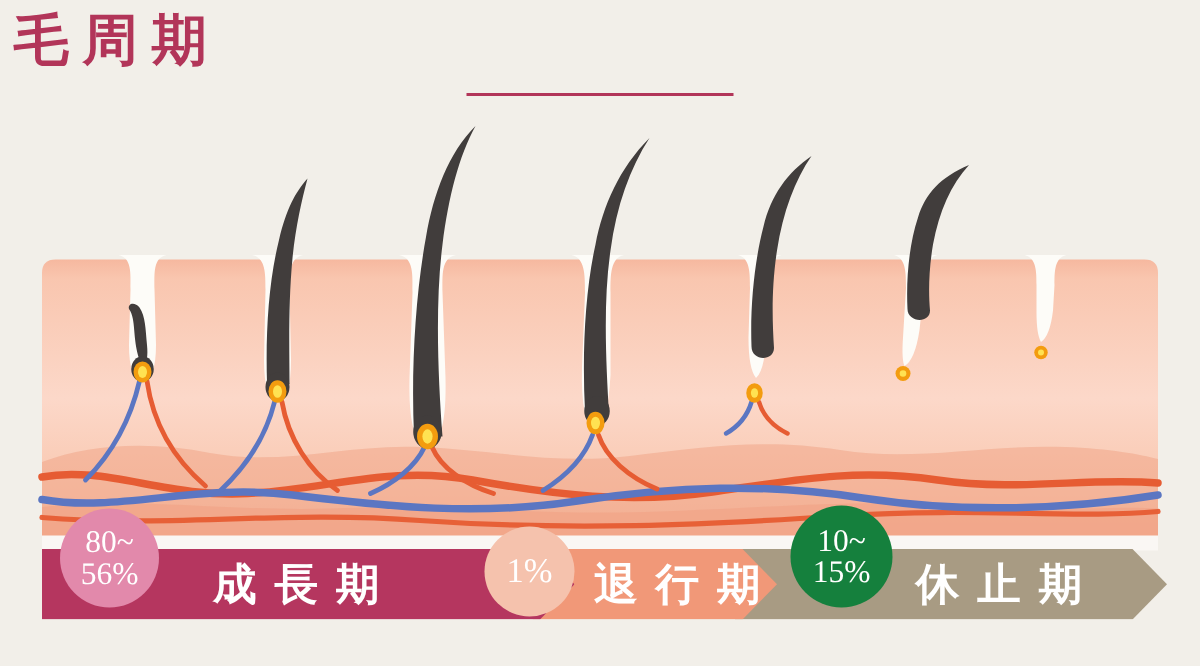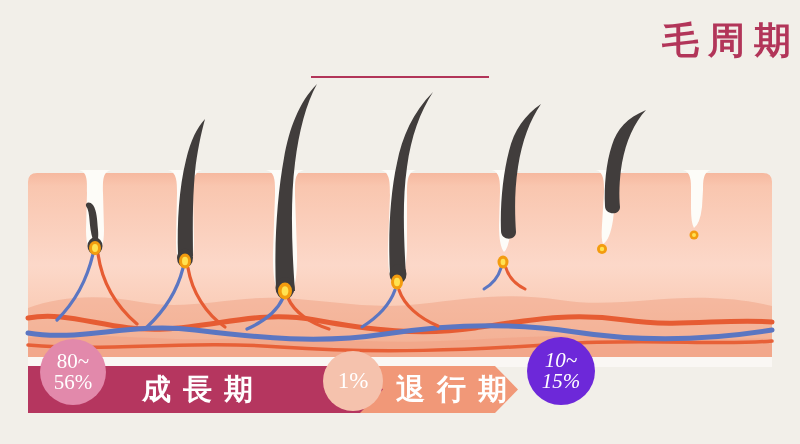--- a/index.html
+++ b/index.html
@@ -8,21 +8,21 @@
     --dermis_wave:#f0a184; --follicle:#fdfcf8; --hair:#413d3c;
     --bulb_outer:#f39c0f; --bulb_inner:#ffe252;
     --artery:#e65c33; --vein:#5b76c2;
     --bar1:#b5365f; --bar2:#f19878; --bar3:#a89b83;
     --badge1:#e289ab; --badge2:#f5c2ad; --badge3:#a4977a;
     --white-strip:#faf7f4;
   }
   *{margin:0;padding:0;box-sizing:border-box;}
   body{font-family:"Liberation Serif","DejaVu Serif",serif;}
   .stage{position:relative;width:800px;height:444px;background:var(--bg);overflow:hidden;}
-  .title-wrap{position:absolute;top:16px;left:0;width:100%;text-align:right;}
+  .title-wrap{position:absolute;top:2px;left:0;width:100%;text-align:left;}
   .title-text{font-size:37px;font-weight:bold;color:var(--title);letter-spacing:9px;text-indent:9px;}
   .title-underline{width:178px;height:2px;background:var(--title);margin:10px auto 0;}
   .illustration{position:absolute;left:0;top:0;width:800px;height:444px;}
   .pocket{fill:var(--follicle);}
   .hair{fill:var(--hair);}
   .bulbo{fill:var(--bulb_outer);}
   .bulbi{fill:var(--bulb_inner);}
   .vessel{fill:none;stroke-linecap:round;}
   .artery{stroke:var(--artery);}
   .vein{stroke:var(--vein);}
@@ -138,26 +138,29 @@
   </svg>
 
   <div class="white-strip"></div>
 
   <div class="banner-seg seg1" style="background: rgb(181, 54, 95);">
     <span class="seg-label">成長期</span>
   </div>
   <div class="banner-seg seg2" style="background: rgb(241, 152, 120);">
     <span class="seg-label">退行期</span>
   </div>
+  <div class="banner-seg seg3" style="background: rgb(168, 155, 131);">
+    <span class="seg-label">休止期</span>
+  </div>
 
   <div class="badge badge-1" style="background: rgb(226, 137, 171);">
     <span>80~</span>
     <span>56%</span>
   </div>
   <div class="badge badge-2" style="background: rgb(245, 194, 173);">
     <span>1%</span>
   </div>
-  <div class="badge badge-3" style="background: #6d28d9; font-style: italic;">
+  <div class="badge badge-3" style="background: #15803d;">
     <span>10~</span>
     <span>15%</span>
   </div>
 
 </div>
 
 </body></html>

